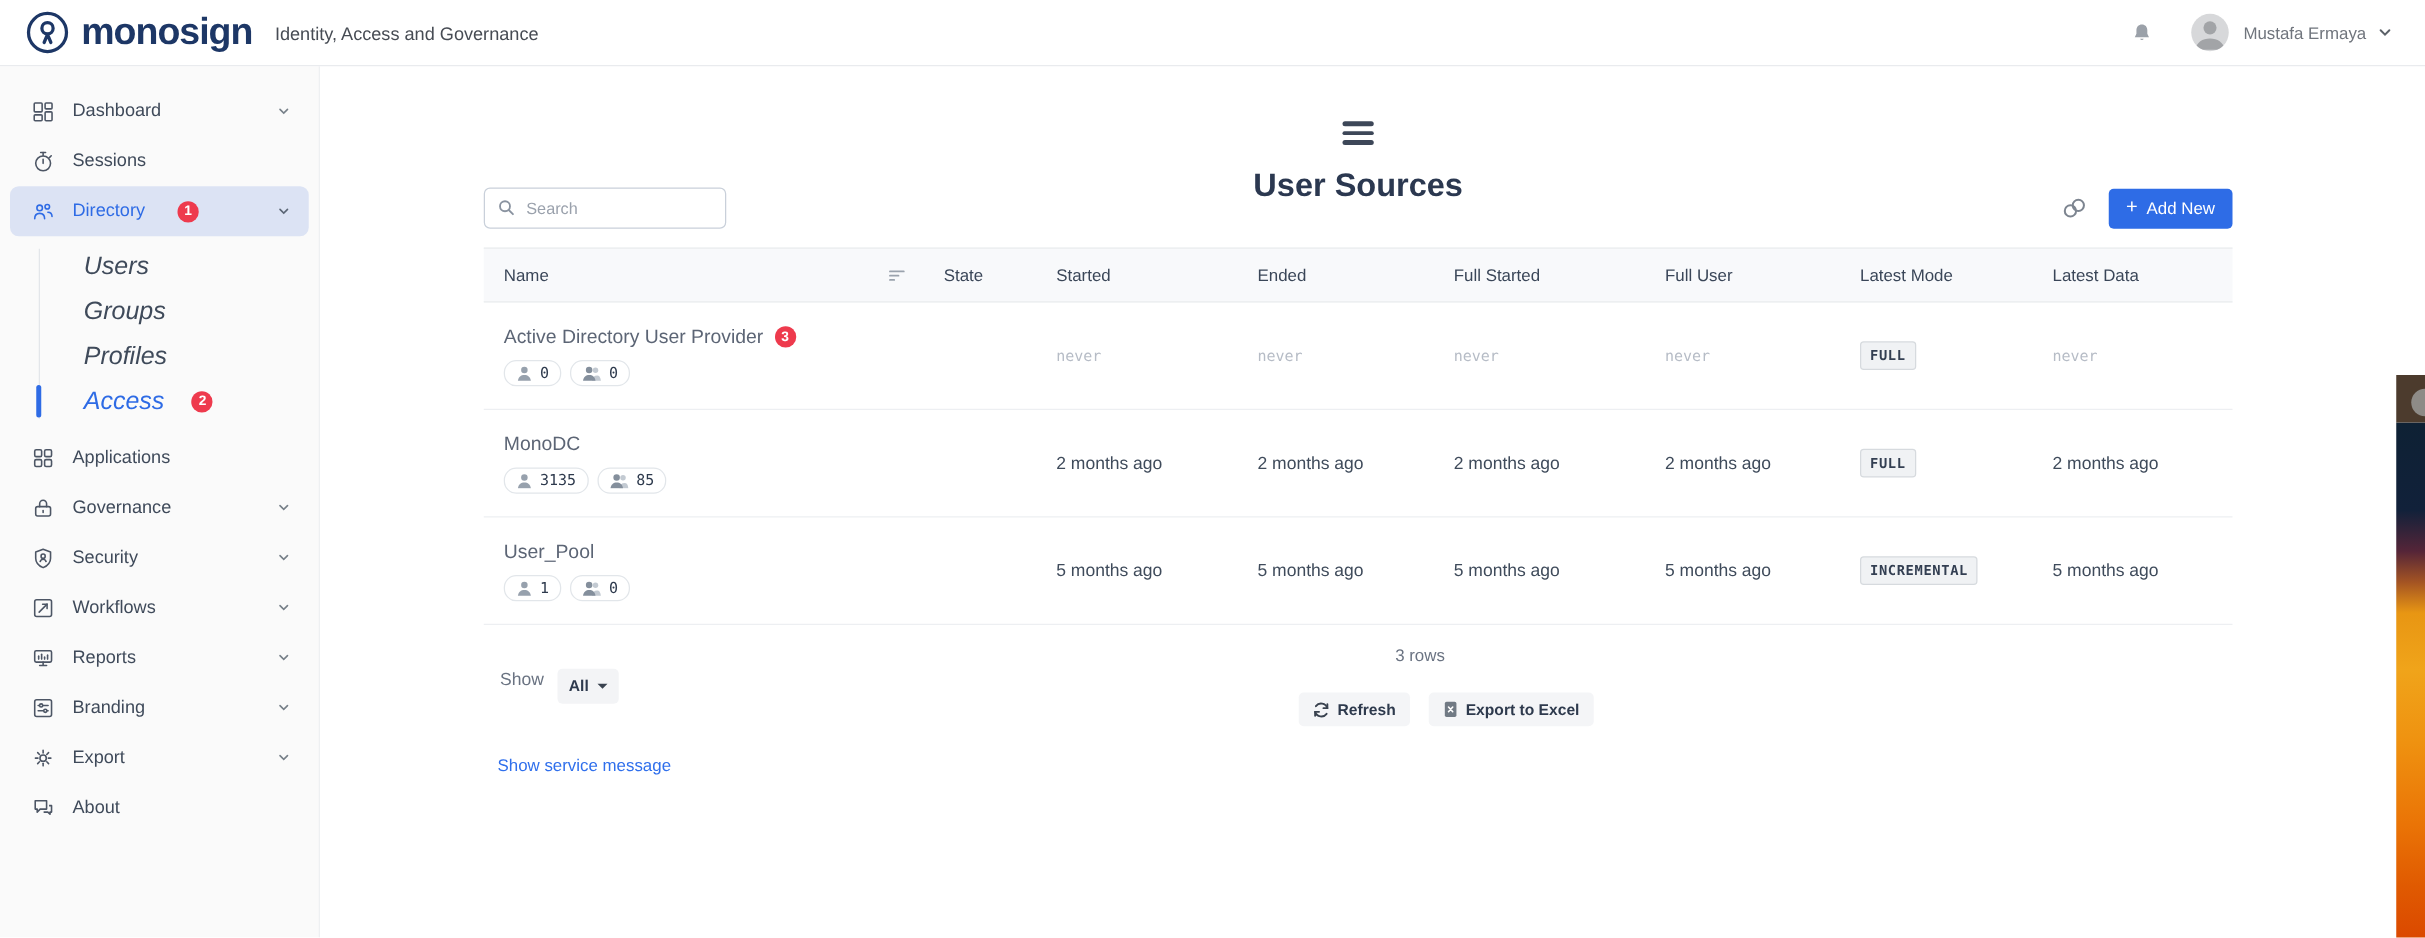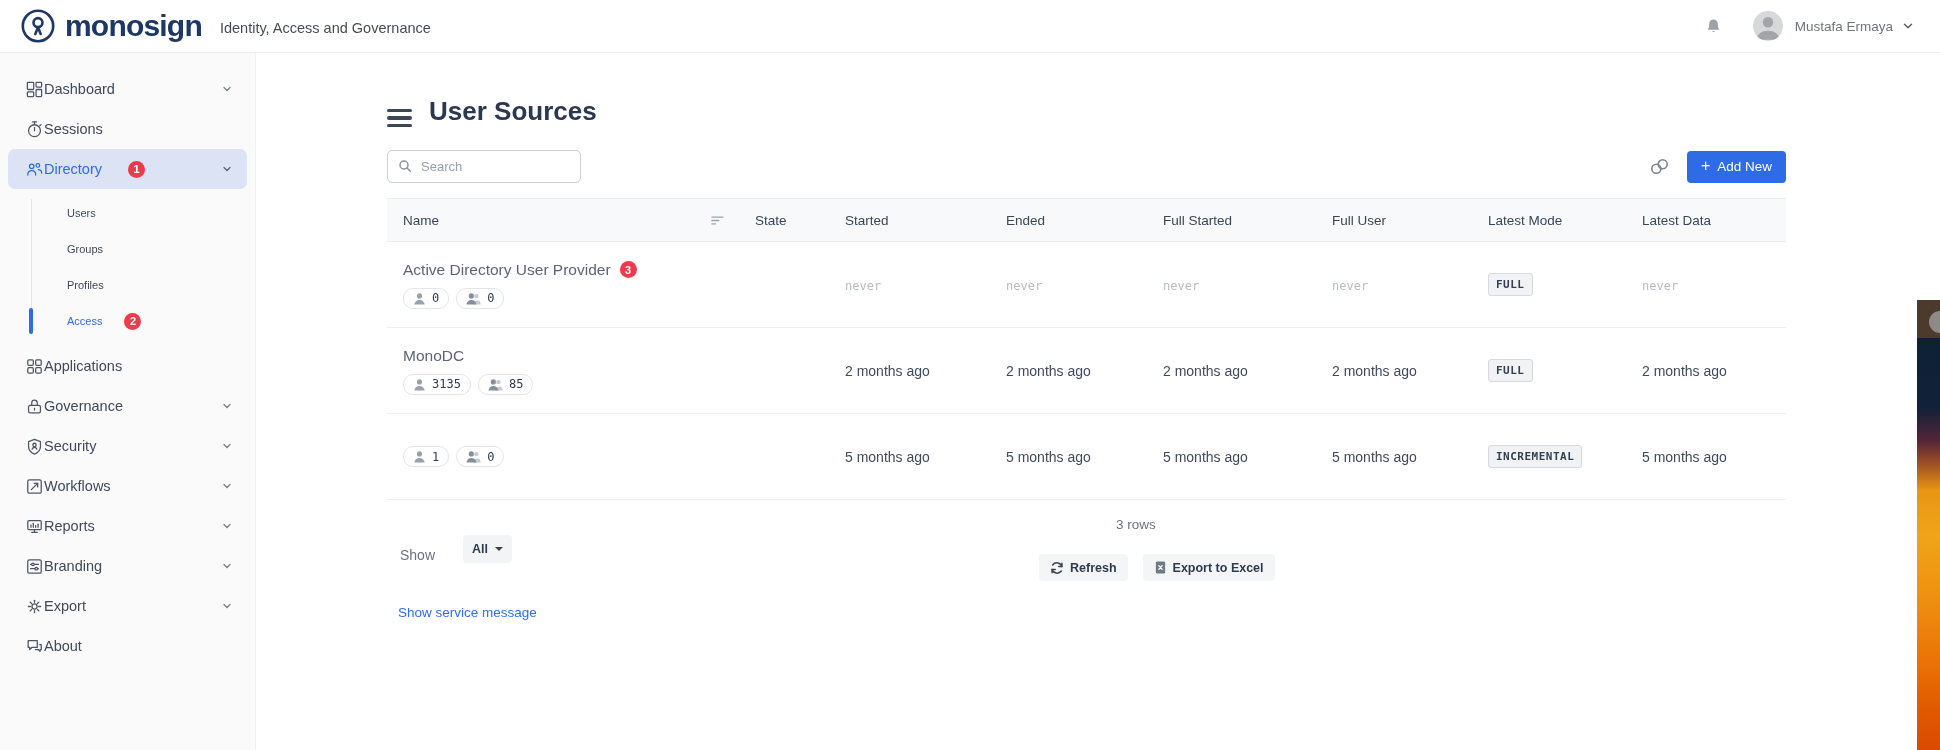--- a/index.html
+++ b/index.html
@@ -20,37 +20,37 @@
 
   
   .app-body { display:flex; height:697px; }
   .sidebar { width:256px; background:#fafafa; border-right:1px solid #eef0f2; padding-top:16px; flex-shrink:0; }
   .main { flex:1; position:relative; background:#fff; }
 
   
   .sb-item { height:40px; display:flex; align-items:center; padding:0 22px 0 25px; cursor:pointer; position:relative; }
   .sb-ic { width:19px; height:19px; display:flex; color:#4d5665; flex-shrink:0; }
   .sb-ic svg { width:19px; height:19px; }
-  .sb-label { font-size:14.5px; color:#3f4a5a; }
+  .sb-label { font-size:14.5px; color:#3f4a5a; margin-left:14px; }
   .sb-chev { margin-left:auto; display:flex; color:#778089; }
   .sb-item.active { background:#dce3f4; border-radius:7px; margin:0 8px; padding:0 14px 0 17px; }
   .sb-item.active .sb-ic, .sb-item.active .sb-label { color:#2e6be5; }
   .nav-badge { width:17px; height:17px; border-radius:50%; background:#ee3a4d; color:#fff;
     font-size:11px; font-weight:bold; display:flex; align-items:center; justify-content:center; margin-left:26px; flex-shrink:0; }
   .sb-sub { position:relative; margin:6px 0 7px 0; }
   .sb-sub::before { content:""; position:absolute; left:31px; top:4px; bottom:4px; width:1px; background:#e3e6ea; }
   .sb-subitem { height:36px; display:flex; align-items:center; padding-left:67px; cursor:pointer; position:relative; }
-  .sb-sublabel { font-size:11px; color:#3f4a5a; }
+  .sb-sublabel { font-size:20px; color:#3f4a5a;font-style:italic; }
   .sb-subitem.active .sb-sublabel { color:#2e6be5; }
   .sb-subitem.active::before { content:""; position:absolute; left:29px; top:5px; width:4px; height:26px; background:#2e6be5; border-radius:2px; }
   .sb-subitem .nav-badge { margin-left:22px; }
 
   
   .content { margin-left:131px; width:1399px; }
-  .title-row { display:flex; align-items:flex-end; gap:17px; padding-top:44px; height:74px; }
+  .title-row { display:flex; align-items:center; gap:17px; padding-top:44px; height:74px;flex-direction:column; }
   .menu-icon { display:flex; flex-direction:column; gap:4px; cursor:pointer; }
   .menu-icon i { display:block; width:25px; height:3.5px; background:#3d4758; border-radius:2px; }
   .page-title { font-size:26px; font-weight:600; color:#2b3850; }
   .toolbar { display:flex; align-items:center; justify-content:space-between; margin-top:23px; height:33px; }
   .search-wrap { position:relative; width:230px; height:33px; }
   .search-wrap svg { position:absolute; left:10px; top:8px; }
   .search-input { width:194px; height:33px; border:1px solid #c9d0da; border-radius:5px;
     padding:0 10px 0 33px; font-size:13px; color:#333; outline:none; font-family:"Liberation Sans",sans-serif; }
   .search-input::placeholder { color:#9aa1ac; }
   .toolbar-right { display:flex; align-items:center; gap:16px; }
@@ -75,21 +75,21 @@
     border:1px solid #e2e6ea; border-radius:10px; background:#fff; cursor:pointer; }
   .pill-num { font-family:"DejaVu Sans Mono", monospace; font-size:12px; color:#2e3a4d; }
   .nv { font-family:"DejaVu Sans Mono", monospace; font-size:12px; color:#b6bcc6; }
   .ago { font-size:14px; color:#3f4b5b; }
   .mode-badge { display:inline-block; font-family:"DejaVu Sans Mono", monospace; font-size:11px; font-weight:bold;
     letter-spacing:0.5px; color:#333f52; background:#f0f2f4; border:1px solid #d6dade; border-radius:3px; padding:4px 7px; }
 
   
   .tfooter { position:absolute; left:131px; top:458px; width:1399px; height:170px; }
   .summary { position:absolute; left:599px; top:6px; width:300px; text-align:center; font-size:13.5px; color:#6a7382; }
-  .show-group { position:absolute; left:13px; top:24px; display:flex; align-items:flex-end; gap:28px; }
+  .show-group { position:absolute; left:13px; top:24px; display:flex; align-items:flex-start; gap:11px; }
   .show-label { font-size:14px; color:#6a7382; }
   .all-btn { display:inline-flex; align-items:center; gap:7px; background:#f3f4f6; border:none; border-radius:4px;
     height:28px; padding:0 9px; font-size:12.5px; font-weight:bold; color:#2e3a4d; cursor:pointer; }
   .caret { width:0; height:0; border-left:4px solid transparent; border-right:4px solid transparent; border-top:4px solid #39424f; }
   .btn-group { position:absolute; left:652px; top:43px; display:flex; gap:15px; }
   .gray-btn { display:inline-flex; align-items:center; gap:6px; background:#f4f5f7; border:none; border-radius:4px;
     height:27px; padding:0 11px; font-size:12.5px; font-weight:bold; color:#2e3a4d; cursor:pointer; }
   .service-link { position:absolute; left:11px; top:94px; font-size:13.5px; color:#2f6fec; cursor:pointer; text-decoration:none; }
 
   
@@ -450,20 +450,23 @@
           <div class="c-started"><span class="ago">2 months ago</span></div>
           <div class="c-ended"><span class="ago">2 months ago</span></div>
           <div class="c-fstarted"><span class="ago">2 months ago</span></div>
           <div class="c-fended"><span class="ago">2 months ago</span></div>
           <div class="c-mode"><span class="mode-badge">FULL</span></div>
           <div class="c-data"><span class="ago">2 months ago</span></div>
         </div>
 
         <div class="trow">
           <div class="c-name cell-name">
+            <div class="rowname">
+              <span>User_Pool</span>
+            </div>
             <div class="pills">
               <span class="pill">
                 <svg width="13" height="13" viewBox="0 0 13 13">
                     <circle cx="6.5" cy="3.9" r="2.6" fill="#97a1ad"></circle>
                     <path d="M1.3 12.6 c.4-3.1 2.5-4.7 5.2-4.7 s4.8 1.6 5.2 4.7 Z" fill="#97a1ad"></path>
                   </svg>
                 <span class="pill-num">1</span>
               </span>
               <span class="pill">
                 <svg width="15" height="13" viewBox="0 0 15 13">

